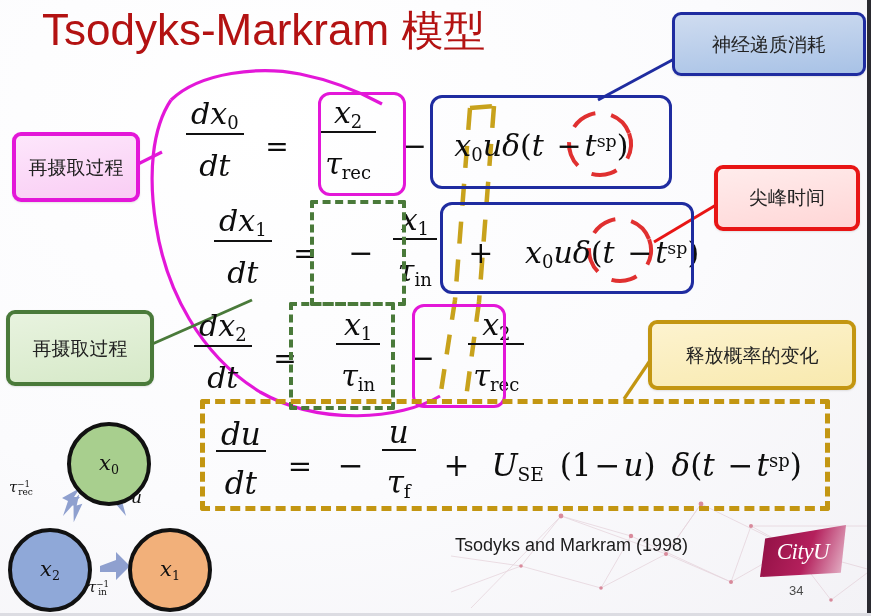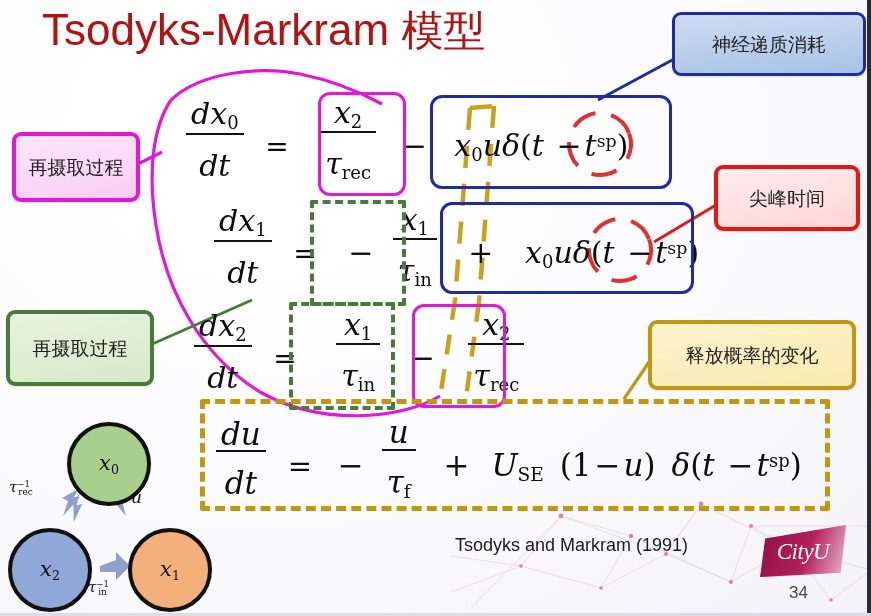--- a/index.html
+++ b/index.html
@@ -41,21 +41,21 @@
   .callout{
     position:absolute;border-radius:9px;
     display:flex;align-items:center;justify-content:center;
     font-family:"DejaVu Sans","Liberation Sans",sans-serif;
     color:#222;text-align:center;line-height:1.2;
     box-shadow:0 1px 2px rgba(0,0,0,.10);
   }
   .c-recovery{border:4px solid #e317d8;background:linear-gradient(170deg,#fde6fb 0%,#f9cdf4 100%);}
   .c-reuptake{border:4px solid #4a7a3a;background:linear-gradient(170deg,#e8f3df 0%,#d6e9c8 100%);}
   .c-neuro{border:3px solid #1f2ca0;background:linear-gradient(175deg,#cfdcf0 0%,#a8c2e6 100%);}
-  .c-spike{border:4px solid #e81515;background:linear-gradient(170deg,#ffecec 0%,#ffd6d6 100%);}
+  .c-spike{border:4px solid #e81515;background:linear-gradient(170deg,#ffecec 0%,#ffd6d6 100%);font-family:Liberation Serif, serif;}
   .c-release{border:4px solid #c39612;background:linear-gradient(170deg,#fdf3cf 0%,#f8e9ae 100%);}
 
   
   .hl{position:absolute;border-radius:12px;pointer-events:none;}
   .hl-magenta{border:3.5px solid #e317d8;}
   .hl-blue{border:3px solid #1f2ca0;}
   .hl-green-dash{border:4px dashed #4a7a3a;border-radius:2px;}
   .hl-gold-dash{border:5px dashed #c39612;border-radius:3px;}
 
   
@@ -77,21 +77,21 @@
     font-family:"Liberation Sans","DejaVu Sans",sans-serif;white-space:nowrap;
   }
   #logo{
     position:absolute;left:760px;top:525px;width:86px;height:52px;
     background:linear-gradient(110deg,#8e0f43 0%,#b4205c 55%,#e8bfd0 100%);
     clip-path:polygon(6% 26%,100% 0%,94% 92%,0% 100%);
     display:flex;align-items:center;justify-content:center;
   }
   #logo span{color:#fff;font-size:23px;font-style:italic;letter-spacing:-.5px;
              font-family:"Liberation Serif","DejaVu Serif",serif;transform:translateY(1px);}
-  #pagenum{position:absolute;left:789px;top:583px;font-size:17px;color:#4a4a4a;}
+  #pagenum{position:absolute;left:789px;top:583px;font-size:13px;color:#4a4a4a;}
   .netbg{position:absolute;right:0;bottom:0;width:420px;height:120px;opacity:.55;}
 </style>
 </head>
 <body>
 
 <div id="slide">
 
   <svg class="netbg" viewBox="0 0 420 120">
     <g stroke="#d8b9c4" stroke-width="0.8" fill="none">
       <path d="M0 96 L70 70 L150 92 L215 58 L280 86 L340 52 L420 74"></path>
@@ -269,21 +269,21 @@
   <div class="nlabel" style="left:9px;top:478px;">
     <span class="it">τ</span><sup class="s">−1</sup><sub class="s" style="margin-left:-12px;">rec</sub>
   </div>
   <div class="nlabel" style="left:131px;top:487px;font-size:17px;">
     <span class="it">u</span>
   </div>
   <div class="nlabel" style="left:88px;top:578px;">
     <span class="it">τ</span><sup class="s">−1</sup><sub class="s" style="margin-left:-11px;">in</sub>
   </div>
 
-  <div id="citation">Tsodyks and Markram (1991)</div>
+  <div id="citation">Tsodyks and Markram (1998)</div>
   <div id="logo">
     <span>CityU</span>
   </div>
   <div id="pagenum">34</div>
 
   <div class="frame-edge-r"></div>
   <div class="frame-edge-b"></div>
 </div>
 
 </body></html>

